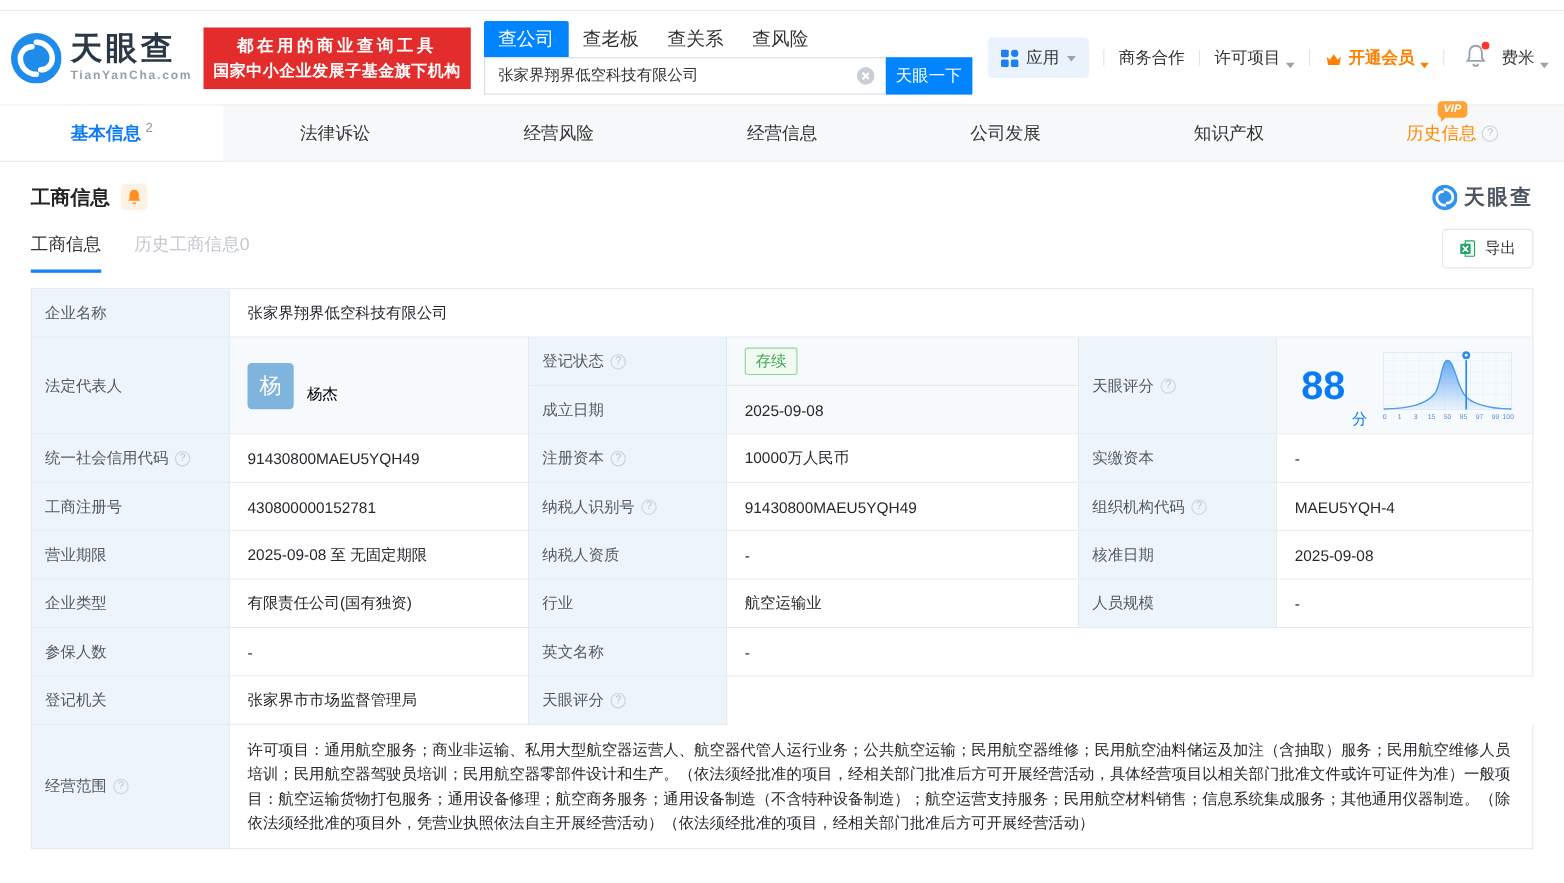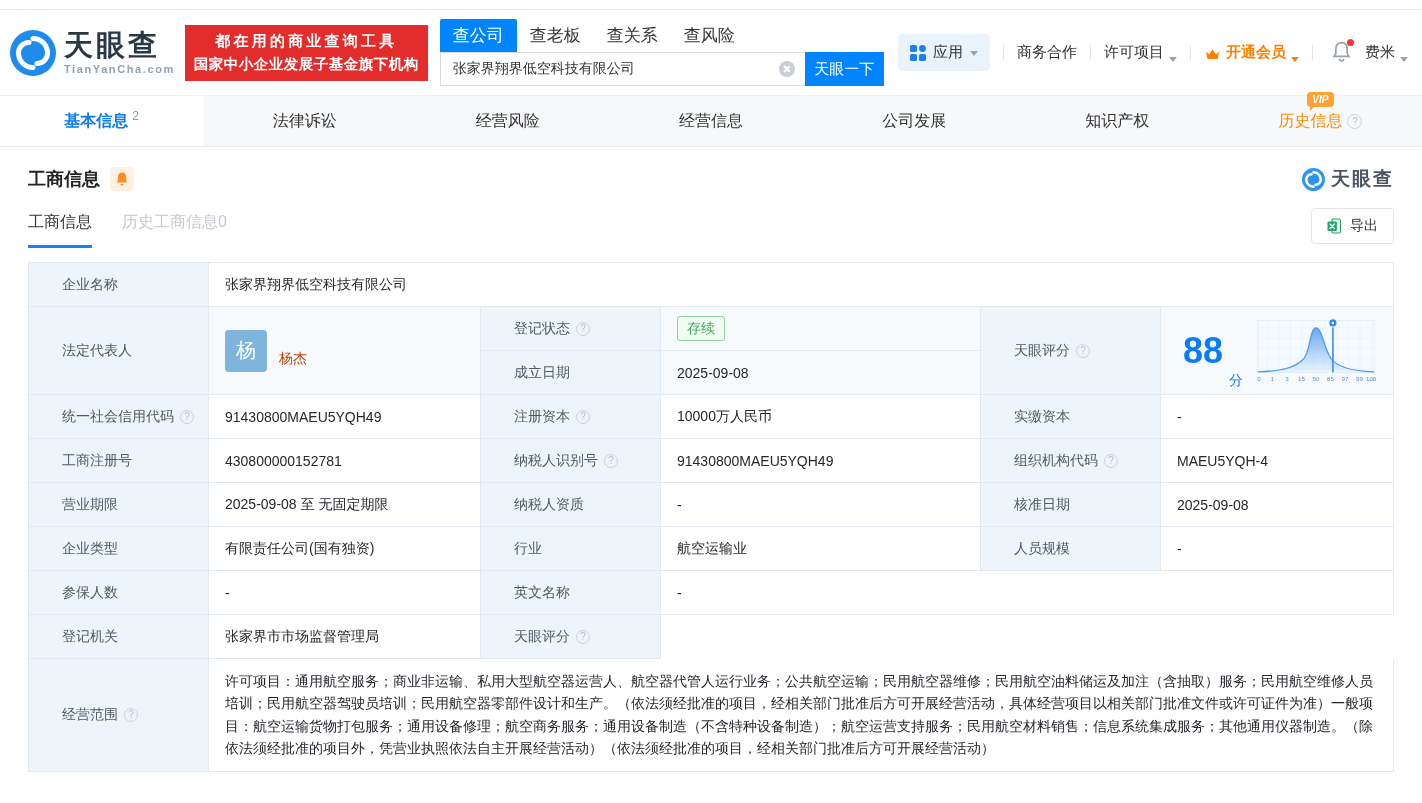--- a/index.html
+++ b/index.html
@@ -59,26 +59,26 @@
   .wm-name { font-size:19px; font-weight:bold; color:#3c4754; letter-spacing:2px; }
   .subtab-row { display:flex; align-items:center; margin-top:12px; }
   .subtab { font-size:16px; margin-right:30px; padding-bottom:12px; color:#333; cursor:pointer; border-bottom:3px solid transparent; }
   .subtab.active { border-bottom-color:#1681fa; }
   .subtab.dim { color:#c3c8cf; }
   .export-btn { margin-left:auto; display:flex; align-items:center; gap:7px; border:1px solid #e2e6ea; background:#fff; border-radius:4px; padding:8px 15px; font-size:14px; color:#333; cursor:pointer; margin-bottom:8px; font-family:inherit; }
 
   
   .info-table { margin-top:10px; display:grid; grid-template-columns:180px 272px 180px 320px 180px 1fr; grid-template-rows:repeat(9,44px) auto; border:1px solid #e3e9f0; border-right:none; border-bottom:none; font-size:14px; }
   .cell { border-right:1px solid #e3e9f0; border-bottom:1px solid #e3e9f0; display:flex; align-items:center; padding:0 16px; min-width:0; }
-  .lbl { background:#edf5fb; color:#525962; padding:0 14px 0 33px; }
+  .lbl { background:#edf5fb; color:#525962; padding:0 14px 0 12px; }
   .val { background:#fff; color:#25282d; }
   .val.tint { background:#f6fafd; }
   .scope-val { align-items:flex-start; padding:11px 16px; line-height:22.4px; display:block; }
   .avatar { width:42px; height:42px; border-radius:4px; background:#7fb4dc; color:#fff; font-size:20px; display:flex; align-items:center; justify-content:center; flex:none; }
-  a.lnk { color:#c2410c; text-decoration:none; cursor:pointer;margin-top:16px; }
+  a.lnk { color:#000000; text-decoration:none; cursor:pointer;margin-top:16px; }
   .legal-val { gap:12px; }
   .badge-green { border:1px solid #93d39e; background:#f1fbf2; color:#3fa854; border-radius:3px; padding:2px 9px; font-size:14px; line-height:19px; }
   .score-val { gap:12px; padding-left:22px; }
   .score-num { font-size:36px; font-weight:bold; color:#0b7af5; line-height:1; }
   .score-unit { font-size:14px; color:#0b7af5; align-self:flex-end; margin:0 0 4px -6px; }
   .addr-link { margin-left:10px; white-space:nowrap; }
   
   .c1{grid-column:1}.c2{grid-column:2}.c3{grid-column:3}.c4{grid-column:4}.c5{grid-column:5}.c6{grid-column:6}
   .c2e{grid-column:2/-1}.c4e{grid-column:4/-1}
   .r1{grid-row:1}.r2{grid-row:2}.r3{grid-row:3}.r23{grid-row:2/4}.r4{grid-row:4}.r5{grid-row:5}.r6{grid-row:6}.r7{grid-row:7}.r8{grid-row:8}.r9{grid-row:9}.r10{grid-row:10}

